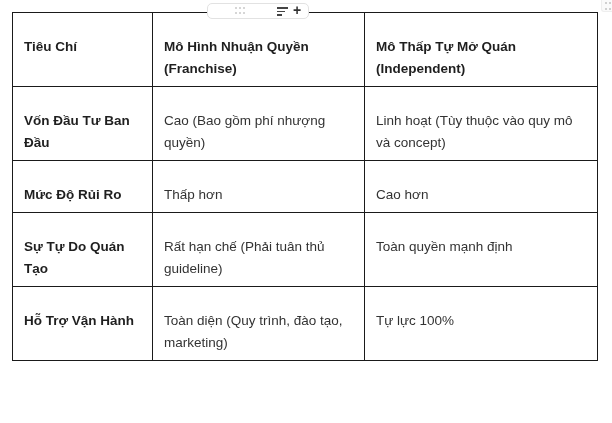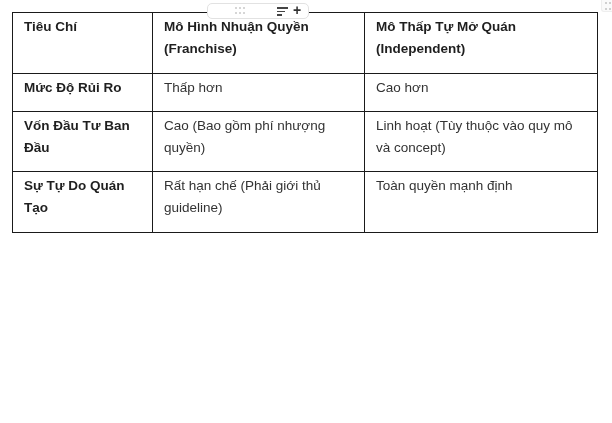--- a/index.html
+++ b/index.html
@@ -22,21 +22,21 @@
       left: 12px;
       top: 12px;
       border-collapse: collapse;
       table-layout: fixed;
       width: 585px;
     }
     table.cmp td, table.cmp th {
       border: 1.5px solid #1a1a1a;
       vertical-align: top;
       text-align: left;
-      padding: 3px 11px 6px 11px;
+      padding: 23px 11px 6px 11px;
       font-size: 13.5px;
       line-height: 22px;
       box-sizing: border-box;
     }
     table.cmp th { font-weight: bold; color: #1f1f1f; }
     table.cmp td.crit { font-weight: bold; }
     table.cmp td { font-weight: normal; color: #333333; }
     table.cmp td.crit { color: #1f1f1f; }
     col.c1 { width: 140px; }
     col.c2 { width: 212px; }
@@ -155,30 +155,35 @@
         <col class="c3">
     </colgroup>
     <thead>
       <tr style="height:61px;">
         <th>Tiêu Chí</th>
         <th>Mô Hình Nhuận Quyền (Franchise)</th>
         <th>Mô Thấp Tự Mở Quán (Independent)</th>
       </tr>
     </thead>
     <tbody>
+      <tr style="height:60px;">
+        <td class="crit">Vốn Đầu Tư Ban Đầu</td>
+        <td>Cao (Bao gồm phí nhượng quyền)</td>
+        <td>Linh hoạt (Tùy thuộc vào quy mô và concept)</td>
+      </tr>
       <tr style="height:38px;">
         <td class="crit">Mức Độ Rủi Ro</td>
         <td>Thấp hơn</td>
         <td>Cao hơn</td>
       </tr>
-      <tr style="height:60px;">
-        <td class="crit">Vốn Đầu Tư Ban Đầu</td>
-        <td>Cao (Bao gồm phí nhượng quyền)</td>
-        <td>Linh hoạt (Tùy thuộc vào quy mô và concept)</td>
+      <tr style="height:61px;">
+        <td class="crit">Sự Tự Do Quán Tạo</td>
+        <td>Rất hạn chế (Phải tuân thủ guideline)</td>
+        <td>Toàn quyền mạnh định</td>
       </tr>
       <tr style="height:61px;">
-        <td class="crit">Sự Tự Do Quán Tạo</td>
-        <td>Rất hạn chế (Phải giới thủ guideline)</td>
-        <td>Toàn quyền mạnh định</td>
+        <td class="crit">Hỗ Trợ Vận Hành</td>
+        <td>Toàn diện (Quy trình, đào tạo, marketing)</td>
+        <td>Tự lực 100%</td>
       </tr>
     </tbody>
   </table>
 </div>
 
 </body></html>

